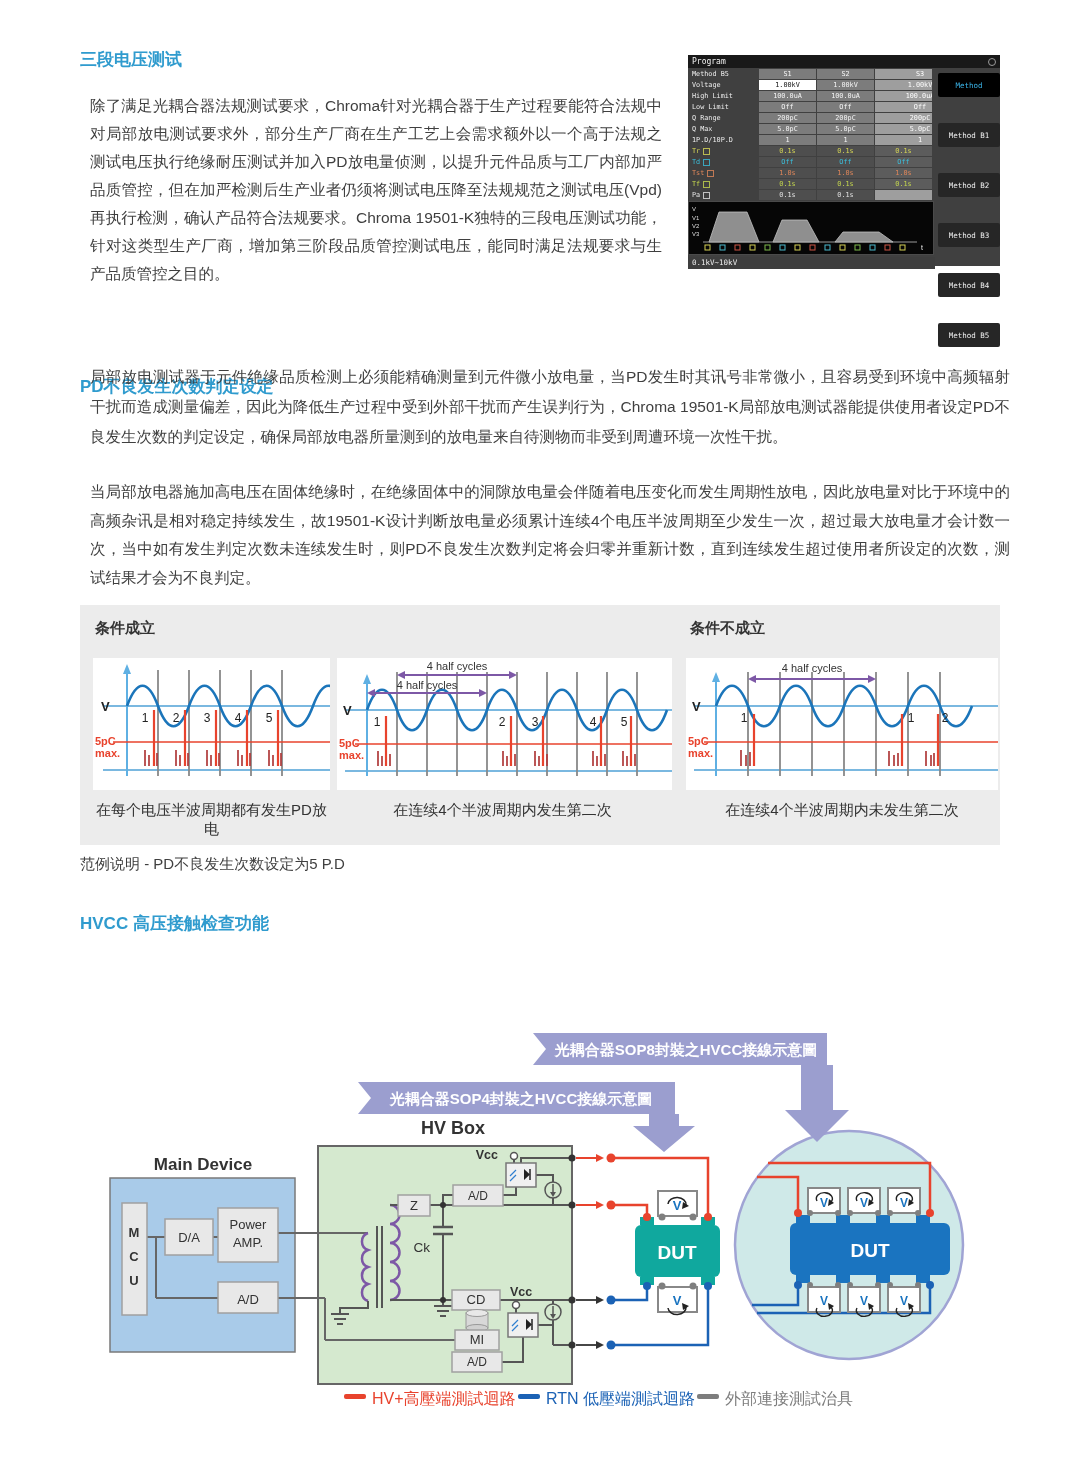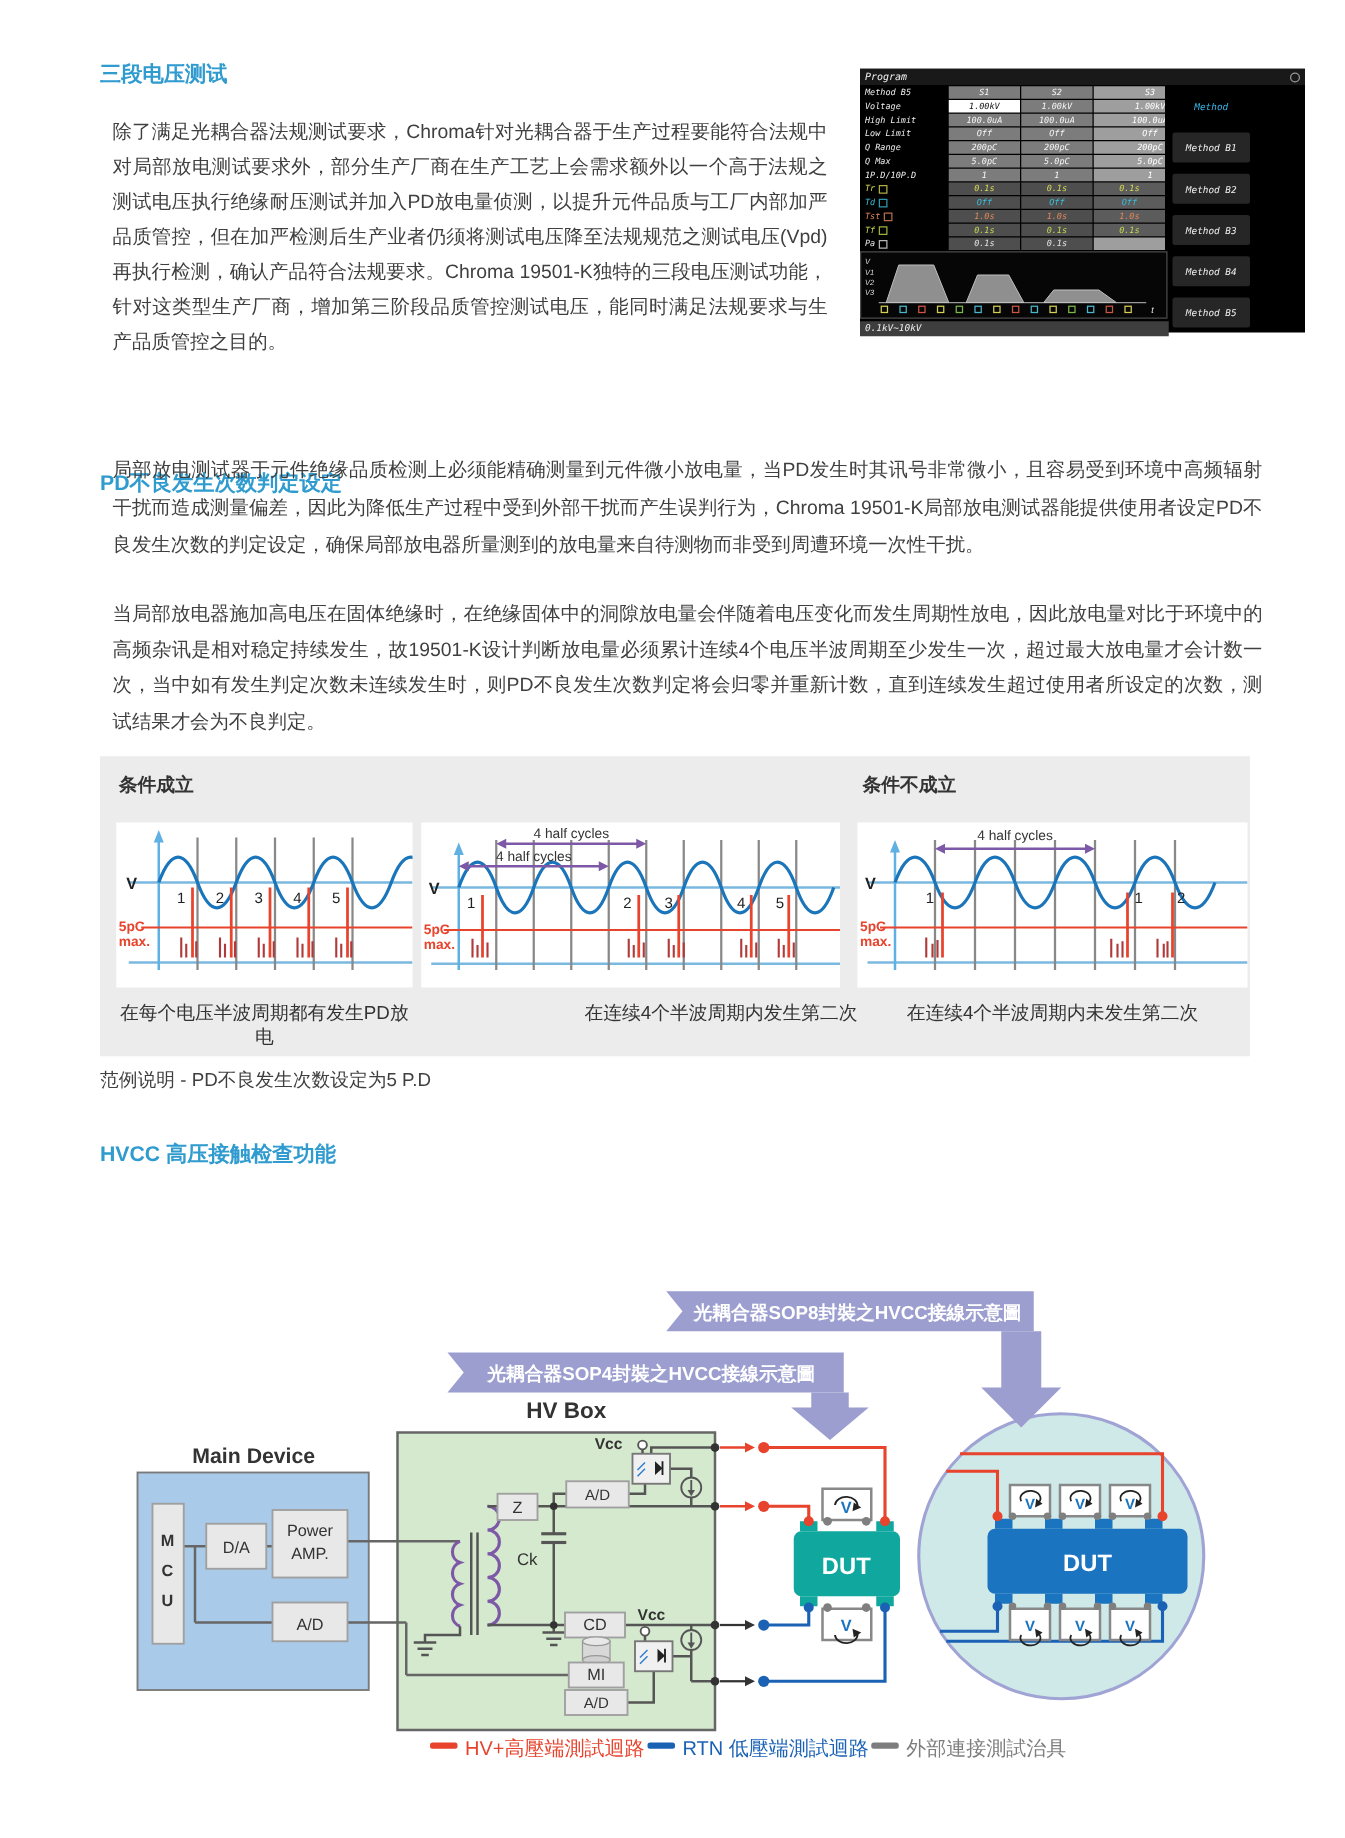--- a/index.html
+++ b/index.html
@@ -3,41 +3,41 @@
 <meta charset="utf-8">
 <style>
   html,body{margin:0;padding:0;background:#e8e8e8;}
   .page{position:relative;width:1076px;height:1470px;background:#fff;overflow:hidden;
         font-family:"Liberation Sans","DejaVu Sans",sans-serif;color:#3f3f3f;}
   h2.sec{position:absolute;margin:0;font-size:17px;font-weight:600;color:#2f9bce;}
   p.body{position:absolute;margin:10px;font-size:15.5px;line-height:28px;text-align:justify;color:#3f3f3f;}
   .note{position:absolute;font-size:15px;color:#3f3f3f;}
 
   
-  .prog{position:absolute;left:688px;top:55px;width:356px;height:211px;background:#000000;
-        font-family:"DejaVu Sans Mono","Liberation Mono",monospace;color:#e8e8e8;font-style:italic;}
+  .prog{position:absolute;left:688px;top:55px;width:312px;height:211px;background:#404040;
+        font-family:"DejaVu Sans Mono","Liberation Mono",monospace;color:#e8e8e8;}
   .prog-title{height:13px;display:flex;justify-content:space-between;align-items:center;
         padding:0 4px;font-size:8px;background:#191919;color:#f2f2f2;}
   .prog-gear{width:6px;height:6px;border:1px solid #9a9a9a;border-radius:50%;}
   .prog-body{display:flex;}
   .prog-grid{display:grid;grid-template-columns:70px 57px 57px 57px;grid-auto-rows:10px;
         gap:1px;padding-top:1px;font-size:6.8px;width:246px;}
   .cell{display:flex;align-items:center;justify-content:center;overflow:hidden;white-space:nowrap;}
   .lbl{justify-content:flex-start;padding-left:4px;color:#ededed;}
   .c{background:#7c7c7c;color:#f6f6f6;}
   .c3{background:#9e9e9e;color:#fff;padding-left:33px;}
   .cw{background:#fff;color:#111;}
   .cd{background:#4e4e4e;}
   .cd3{background:#5c5c5c;}
   .ty{color:#d8d855}.tc{color:#3bbfdc}.to{color:#e0875a}.tg{color:#c6d84e}.tw{color:#e2e2e2}
   .mico{width:5px;height:5px;border:1px solid currentColor;margin-left:3px;display:inline-block;opacity:.8;}
   .prog-graph{width:244px;height:52px;margin-top:1px;border:1px solid #4a4a4a;background:#060606;}
   .prog-status{width:243px;height:12px;background:#3e3e3e;font-size:7.5px;line-height:12px;
         padding-left:4px;margin-top:2px;color:#f0f0f0;}
-  .prog-btns{width:62px;margin-left:3px;display:flex;flex-direction:column;gap:9px;padding-top:5px;}
+  .prog-btns{width:62px;margin-left:3px;display:flex;flex-direction:column;gap:26px;padding-top:5px;}
   .prog-btn{height:24px;background:#262626;color:#f0f0f0;font-size:7.5px;display:flex;
         align-items:center;justify-content:center;border-radius:2px;}
   .prog-btn.active{background:#000;color:#3ab4e8;}
 
   
   .pdbox{position:absolute;left:80px;top:605px;width:920px;height:240px;background:#ececec;}
   .pdt{position:absolute;top:14px;font-size:15px;font-weight:600;color:#333;}
   .dbox{position:absolute;top:53px;height:132px;background:#fff;}
   .cap{position:absolute;top:196px;font-size:15px;color:#333;text-align:center;}
 
@@ -289,21 +289,21 @@
         <text x="2" y="99" font-size="11" font-weight="600" fill="#e8432d">max.</text>
         <g font-size="12" fill="#222" text-anchor="middle">
           <text x="58" y="64">1</text>
           <text x="225" y="64">1</text>
           <text x="259" y="64">2</text>
         </g>
       </svg>
     </div>
 
     <div class="cap" style="left:13px;width:237px;">在每个电压半波周期都有发生PD放电</div>
-    <div class="cap" style="left:271px;width:335px;text-align:right;">在连续4个半波周期内发生第二次</div>
+    <div class="cap" style="left:255px;width:335px;">在连续4个半波周期内发生第二次</div>
     <div class="cap" style="left:606px;width:312px;">在连续4个半波周期内未发生第二次</div>
   </div>
 
   <div class="note" style="left:80px;top:855px;text-align:center;">范例说明 -  PD不良发生次数设定为5 P.D</div>
 
   <h2 class="sec" style="left:80px;top:912px;">HVCC 高压接触检查功能</h2>
 
   <svg class="hvcc-svg" width="1076" height="415" viewBox="0 0 1076 415">
 
     <circle cx="849" cy="215" r="114" fill="#cfe9e8" stroke="#a0a4d4" stroke-width="2.5"></circle>

